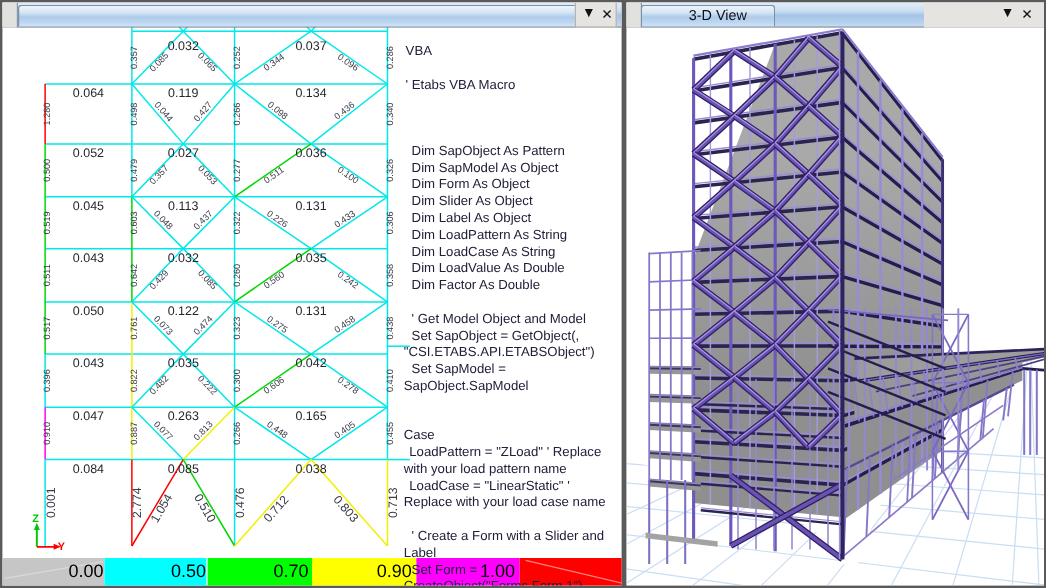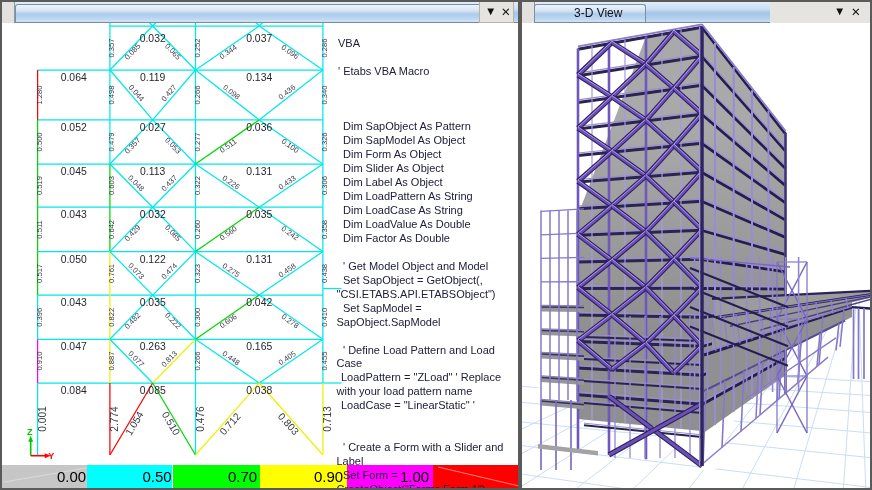--- a/index.html
+++ b/index.html
@@ -248,25 +248,25 @@
     <div class="vb" style="left:341px;top:174.2px">Dim Label As Object</div>
     <div class="vb" style="left:341px;top:188.1px">Dim LoadPattern As String</div>
     <div class="vb" style="left:341px;top:202.1px">Dim LoadCase As String</div>
     <div class="vb" style="left:341px;top:216.0px">Dim LoadValue As Double</div>
     <div class="vb" style="left:341px;top:230.0px">Dim Factor As Double</div>
     <div class="vb" style="left:341px;top:257.8px">' Get Model Object and Model</div>
     <div class="vb" style="left:341px;top:271.8px">Set SapObject = GetObject(,</div>
     <div class="vb" style="left:334.5px;top:285.7px">"CSI.ETABS.API.ETABSObject")</div>
     <div class="vb" style="left:341px;top:299.7px">Set SapModel =</div>
     <div class="vb" style="left:334.5px;top:313.6px">SapObject.SapModel</div>
-    <div class="vb" style="left:341px;top:341.5px">' Define Load Pattern and Load</div>
     <div class="vb" style="left:334.5px;top:355.4px">Case</div>
     <div class="vb" style="left:339px;top:369.4px">LoadPattern = "ZLoad" ' Replace</div>
     <div class="vb" style="left:334.5px;top:383.3px">with your load pattern name</div>
     <div class="vb" style="left:339px;top:397.2px">LoadCase = "LinearStatic" '</div>
+    <div class="vb" style="left:334.5px;top:411.2px">Replace with your load case name</div>
     <div class="vb" style="left:341px;top:439.1px">' Create a Form with a Slider and</div>
     <div class="vb" style="left:334.5px;top:453.0px">Label</div>
     <div class="vb" style="left:341px;top:466.9px">Set Form =</div>
     <div class="vb" style="left:334.5px;top:480.9px">CreateObject("Forms.Form 1")</div>
   <div class="tbar">
     <div class="corner"></div>
     <div class="tab" style="left:12.5px; right:4px;"></div>
     <div class="btnbox" style="left:477px; width:35px;">
       <span class="glyph" style="left:5px;">▼</span>
       <span class="glyph" style="left:21px;">✕</span>

